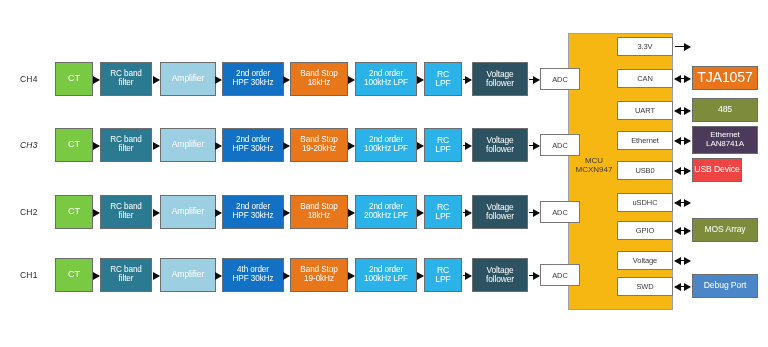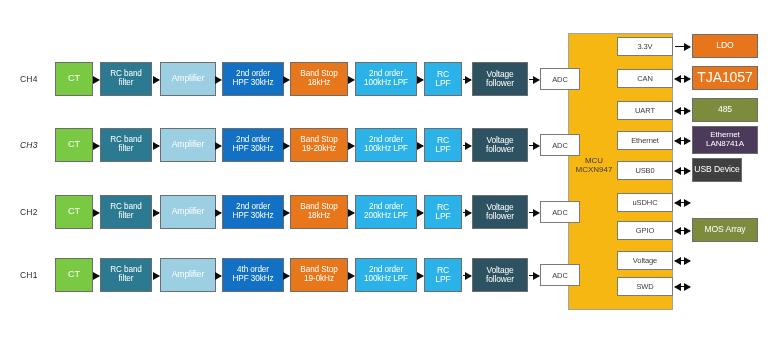--- a/index.html
+++ b/index.html
@@ -205,37 +205,37 @@
 LPF</div>
     <div class="arrow" style="left: 463px; top: 275px; width: 8px;"></div>
     <div class="node" style="left: 472px; top: 258px; width: 56px; height: 34px; background: rgb(45, 83, 98); font-size: 8.4px;">Voltage
 follower</div>
     <div class="arrow" style="left: 529px; top: 275px; width: 10px;"></div>
     <div class="port" style="left: 540px; top: 264px; width: 40px; height: 22px; z-index: 5;">ADC</div>
     <div class="mcu-block" style="left: 568px; top: 33px; width: 105px; height: 277px; z-index: 2;"></div>
     <div class="mcu-caption" style="left: 570px; top: 152px; width: 48px; height: 26px; z-index: 6;">MCU
 MCXN947</div>
     <div class="port" style="left: 617px; top: 36.5px; width: 56px; height: 19px; z-index: 6;">3.3V</div>
-    <div class="node" style="left: 692px; top: 34px; width: 66px; height: 24px; background: rgb(232, 116, 27); font-size: 8.6px; z-index: 4;">LDO</div>
     <div class="arrow" style="left: 675px; top: 46px; width: 15px;"></div>
     <div class="port" style="left: 617px; top: 68.5px; width: 56px; height: 19px; z-index: 6;">CAN</div>
     <div class="node" style="left: 692px; top: 66px; width: 66px; height: 24px; background: rgb(232, 116, 27); font-size: 14px; z-index: 4;">TJA1057</div>
     <div class="arrow left" style="left: 675px; top: 78px; width: 15px;"></div>
     <div class="port" style="left: 617px; top: 100.5px; width: 56px; height: 19px; z-index: 6;">UART</div>
     <div class="node" style="left: 692px; top: 98px; width: 66px; height: 24px; background: rgb(125, 139, 60); font-size: 8.6px; z-index: 4;">485</div>
     <div class="arrow left" style="left: 675px; top: 110px; width: 15px;"></div>
     <div class="port" style="left: 617px; top: 130.5px; width: 56px; height: 19px; z-index: 6;">Ethernet</div>
     <div class="node" style="left: 692px; top: 126px; width: 66px; height: 28px; background: rgb(75, 58, 90); font-size: 8px; z-index: 4;">Ethernet
 LAN8741A</div>
     <div class="arrow left" style="left: 675px; top: 140px; width: 15px;"></div>
     <div class="port" style="left: 617px; top: 160.5px; width: 56px; height: 19px; z-index: 6;">USB0</div>
-    <div class="node" style="left: 692px; top: 158px; width: 50px; height: 24px; background: #404040; font-size: 8.6px; z-index: 4;">USB Device</div>
+    <div class="node" style="left: 692px; top: 158px; width: 50px; height: 24px; background: #ef4444; font-size: 8.6px; z-index: 4;">USB Device</div>
     <div class="arrow left" style="left: 675px; top: 170px; width: 15px;"></div>
     <div class="port" style="left: 617px; top: 192.5px; width: 56px; height: 19px; z-index: 6;">uSDHC</div>
     <div class="arrow left" style="left: 675px; top: 202px; width: 15px;"></div>
     <div class="port" style="left: 617px; top: 220.5px; width: 56px; height: 19px; z-index: 6;">GPIO</div>
     <div class="node" style="left: 692px; top: 218px; width: 66px; height: 24px; background: rgb(125, 139, 60); font-size: 8.6px; z-index: 4;">MOS   Array</div>
     <div class="arrow left" style="left: 675px; top: 230px; width: 15px;"></div>
     <div class="port" style="left: 617px; top: 250.5px; width: 56px; height: 19px; z-index: 6;">Voltage</div>
     <div class="arrow left" style="left: 675px; top: 260px; width: 15px;"></div>
     <div class="port" style="left: 617px; top: 276.5px; width: 56px; height: 19px; z-index: 6;">SWD</div>
+    <div class="node" style="left: 692px; top: 274px; width: 66px; height: 24px; background: rgb(74, 134, 200); font-size: 8.6px; z-index: 4;">Debug Port</div>
     <div class="arrow left" style="left: 675px; top: 286px; width: 15px;"></div>
   </div>
 
 </body></html>

